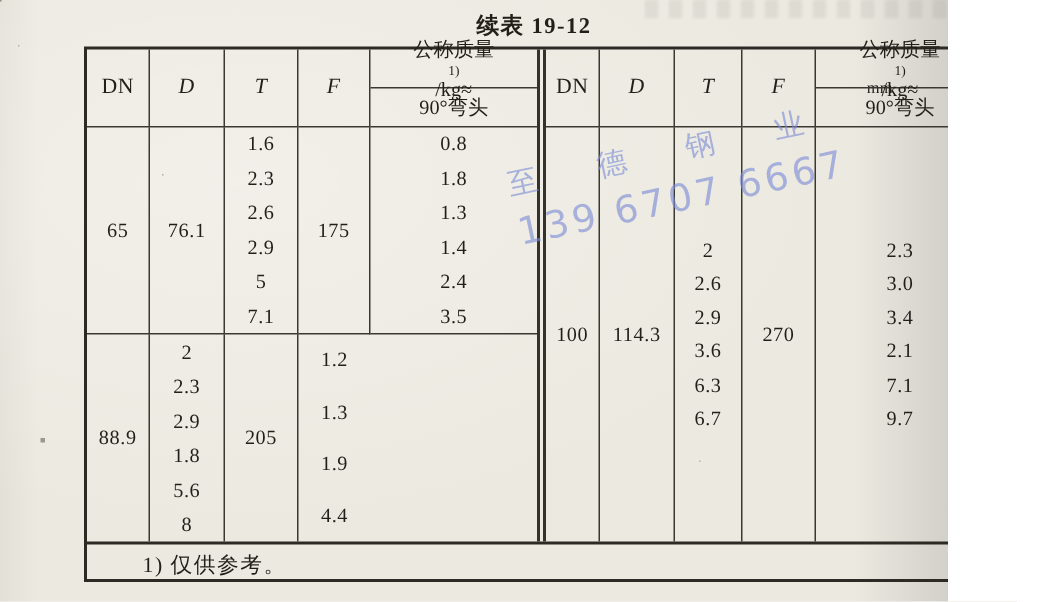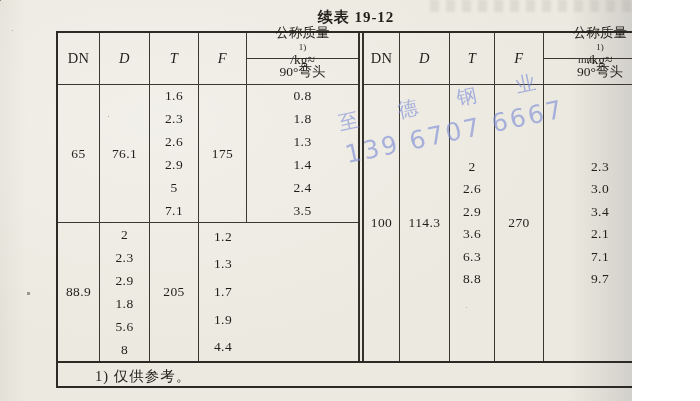--- a/index.html
+++ b/index.html
@@ -136,21 +136,20 @@
             <div class="val">1.8</div>
             <div class="val">5.6</div>
             <div class="val">8</div>
           </div>
         </div>
         <div class="cell br">205</div>
         <div class="cell blk">
           <div class="stack">
             <div class="val">1.2</div>
             <div class="val">1.3</div>
-            <div class="val">1.7</div>
             <div class="val">1.9</div>
             <div class="val">4.4</div>
           </div>
         </div>
       </div>
 
       <div class="divider"></div>
 
       <div class="half half-right">
         <div class="cell hdr br bb hdr-span">DN</div>
@@ -166,21 +165,21 @@
 
         <div class="cell br">100</div>
         <div class="cell br">114.3</div>
         <div class="cell br blk">
           <div class="stack-center">
             <div class="val">2</div>
             <div class="val">2.6</div>
             <div class="val">2.9</div>
             <div class="val">3.6</div>
             <div class="val">6.3</div>
-            <div class="val">8.8</div>
+            <div class="val">6.7</div>
           </div>
         </div>
         <div class="cell br">270</div>
         <div class="cell blk">
           <div class="stack-center">
             <div class="val">2.3</div>
             <div class="val">3.0</div>
             <div class="val">3.4</div>
             <div class="val">2.1</div>
             <div class="val">7.1</div>

